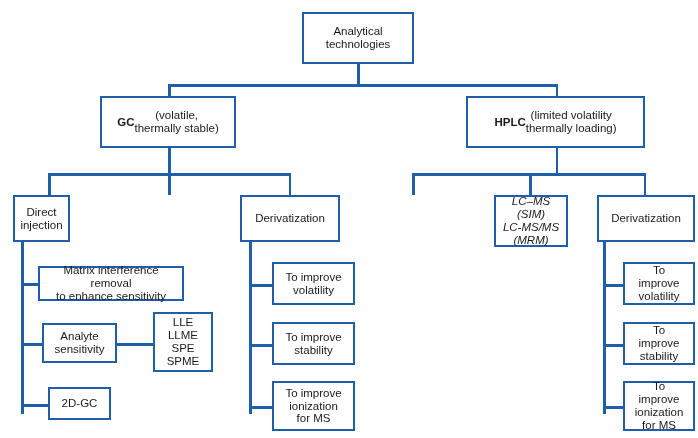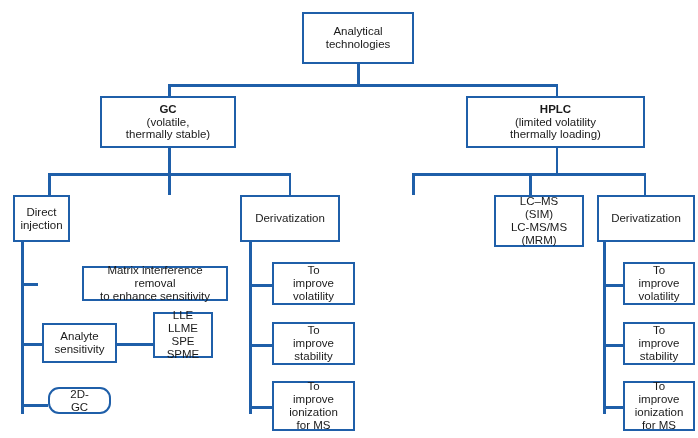--- a/index.html
+++ b/index.html
@@ -24,21 +24,21 @@
     background: #ffffff;
     color: #1a1a1a;
     display: flex;
     align-items: center;
     justify-content: center;
     text-align: center;
     line-height: 1.12;
     font-size: 11.5px;
     z-index: 5;
     white-space: pre-line;
-    padding: 0 12px;
+    padding: 0 6px;
   }
   .node .hd {
     font-weight: bold;
     display: block;
   }
   .node .sub {
     display: block;
     font-weight: normal;
   }
   .conn {
@@ -91,54 +91,54 @@
   <div class="conn h" style="left:249px; top:406px; width:23px;"></div>
 
   <div class="conn v" style="left:603px; top:242px; height:172px;"></div>
   <div class="conn h" style="left:603px; top:284px; width:20px;"></div>
   <div class="conn h" style="left:603px; top:344px; width:20px;"></div>
   <div class="conn h" style="left:603px; top:406px; width:20px;"></div>
 
   <div class="node" style="left:302px; top:12px; width:112px; height:52px;">Analytical
 technologies</div>
 
-  <div class="node" style="left:100px; top:96px; width:136px; height:52px; flex-direction:column;">
+  <div class="node" style="left:100px; top:96px; width:136px; height:52px; ">
     <span class="hd">GC</span>
     <span class="sub">(volatile,
 thermally stable)</span>
   </div>
 
-  <div class="node" style="left:466px; top:96px; width:179px; height:52px; flex-direction:column;">
+  <div class="node" style="left:466px; top:96px; width:179px; height:52px; flex-direction:row;">
     <span class="hd">HPLC</span>
     <span class="sub">(limited volatility
 thermally loading)</span>
   </div>
 
   <div class="node" style="left:13px; top:195px; width:57px; height:47px;">Direct
 injection</div>
 
 
   <div class="node" style="left:240px; top:195px; width:100px; height:47px;">Derivatization</div>
 
 
-  <div class="node" style="left:494px; top:195px; width:90px; height:52px;">LC–MS (SIM)
+  <div class="node" style="left:494px; top:195px; width:74px; height:52px;font-style:italic;">LC–MS (SIM)
 LC-MS/MS
 (MRM)</div>
 
   <div class="node" style="left:597px; top:195px; width:98px; height:47px;">Derivatization</div>
 
-  <div class="node" style="left:38px; top:266px; width:146px; height:35px;margin-left:44px;">Matrix interference removal
+  <div class="node" style="left:38px; top:266px; width:146px; height:35px;">Matrix interference removal
 to enhance sensitivity</div>
 
   <div class="node" style="left:42px; top:323px; width:75px; height:40px;">Analyte
 sensitivity</div>
 
-  <div class="node" style="left:48px; top:387px; width:63px; height:27px;border-radius:11px;">2D-GC</div>
+  <div class="node" style="left:48px; top:387px; width:63px; height:33px;">2D-GC</div>
 
-  <div class="node" style="left:153px; top:312px; width:60px; height:46px;">LLE
+  <div class="node" style="left:153px; top:312px; width:60px; height:60px;">LLE
 LLME
 SPE
 SPME</div>
 
   <div class="node" style="left:272px; top:262px; width:83px; height:43px;">To improve
 volatility</div>
 
   <div class="node" style="left:272px; top:322px; width:83px; height:43px;">To improve
 stability</div>
 

